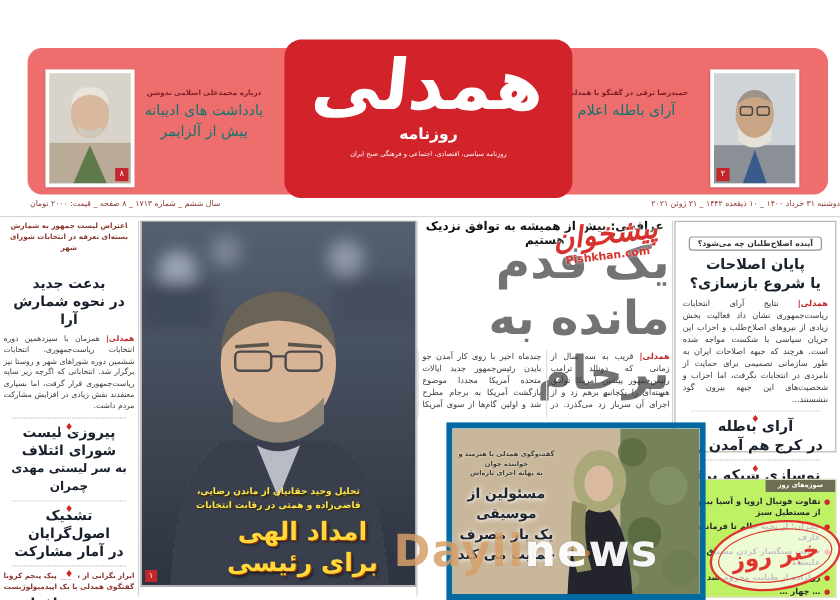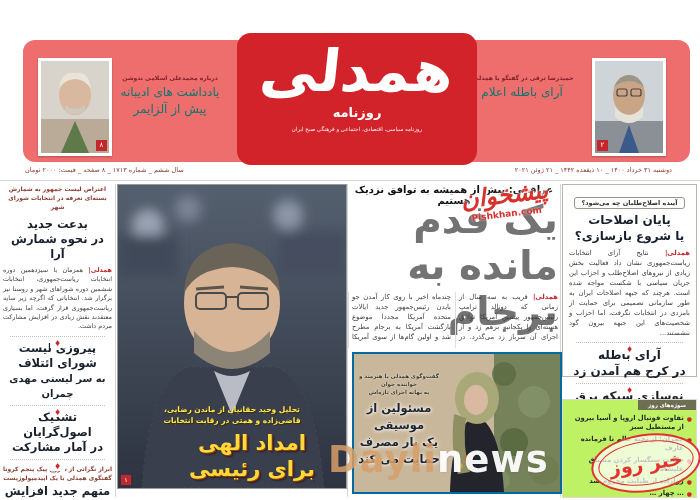--- a/index.html
+++ b/index.html
@@ -49,21 +49,21 @@
   #headline .h1{display:block;font-size:39px;line-height:46px;}
   #headline .h2{display:block;font-size:39px;line-height:46px;}
   #pishkhan{left:446px;top:181px;width:118px;text-align:center;transform:rotate(-7deg);z-index:6;}
   #pishkhan .script{display:block;font-size:24px;font-weight:bold;font-style:italic;color:#d6332e;
         text-shadow:0 0 2px #fff,0 0 4px #fff,1px 1px 0 #fff;}
   #pishkhan .url{display:block;font-size:9px;font-weight:bold;color:#d6332e;
         text-shadow:0 0 2px #fff;}
   #lead-body{left:352px;top:292px;width:206px;height:56px;column-count:2;column-gap:8px;
              column-rule:1px solid #ddd;}
   
-  #music-box{left:352px;top:352px;width:206px;height:138px;overflow:hidden;border:2px solid #0369a1;}
+  #music-box{left:372px;top:352px;width:206px;height:138px;overflow:hidden;border:5px solid #0369a1;}
   #music-text{position:absolute;right:118px;top:18px;width:86px;text-align:center;z-index:2;}
   .music-kicker{display:block;font-size:5.5px;color:#3b3b2d;font-weight:bold;line-height:8px;
         text-shadow:0 0 2px #fff;}
   .music-title{display:block;font-size:11.5px;font-weight:bold;color:#1c2430;line-height:17px;
         text-shadow:0 0 3px #fff,0 0 5px #fff;}
   
   #main-photo{left:117px;top:184px;width:228px;height:303px;overflow:hidden;border:1px solid #9a9a9a;}
   #photo-cap{position:absolute;left:0;bottom:62px;width:100%;text-align:center;z-index:2;}
   .cap-line{display:block;font-size:7.5px;font-weight:bold;color:#ffe74a;line-height:11px;
         text-shadow:1px 1px 1px #3a2b00;}
@@ -130,21 +130,21 @@
       <ellipse cx="34" cy="34" rx="16" ry="20" fill="#caa585"></ellipse>
       <path d="M20 46 Q34 62 48 46 L48 56 Q34 68 20 56 Z" fill="#e5e2da"></path>
       <path d="M19 26 Q24 14 34 14 Q44 14 49 26 Q42 20 34 20 Q26 20 19 26 Z" fill="#9b9588"></path>
       <rect x="22" y="28" width="10" height="7" rx="2" fill="none" stroke="#444" stroke-width="1.2"></rect>
       <rect x="36" y="28" width="10" height="7" rx="2" fill="none" stroke="#444" stroke-width="1.2"></rect>
     </svg>
     <span class="hbadge" style="left:2px;">۲</span>
   </div>
 
   <div class="abs dateline" style="left:25px;">سال ششم _ شماره ۱۷۱۳ _ ۸ صفحه _ قیمت: ۲۰۰۰ تومان</div>
-  <div class="abs dateline" style="right:28px;">دوشنبه ۳۱ خرداد ۱۴۰۰ _ ۱۰ ذیقعده ۱۴۴۲ _ ۲۱ ژوئن ۲۰۲۱</div>
+  <div class="abs dateline" style="right:0;">دوشنبه ۳۱ خرداد ۱۴۰۰ _ ۱۰ ذیقعده ۱۴۴۲ _ ۲۱ ژوئن ۲۰۲۱</div>
   <div id="rule-top" class="abs"></div>
 
   <div class="abs vsep" style="left:115px;"></div>
   <div class="abs vsep" style="left:347px;"></div>
   <div class="abs vsep" style="left:560px;"></div>
 
   <div id="right-box" class="abs">
     <div class="inner">
       <div style="text-align:center;margin-top:1px;">
         <span class="kicker-box">آینده اصلاح‌طلبان چه می‌شود؟</span>
@@ -277,21 +277,21 @@
       <span class="ptitle">برای رئیسی</span>
     </div>
     <span class="page-badge">۱</span>
   </div>
 
   <div id="left-col" class="abs">
     <div style="text-align:center;">
       <span class="kicker-sm">اعتراض لیست جمهور به شمارش</span>
       <span class="kicker-sm">بسته‌ای تعرفه در انتخابات شورای شهر</span>
     </div>
-    <div style="margin-top:6px;">
+    <div style="margin-top:18px;">
       <span class="title-dark">بدعت جدید</span>
       <span class="title-dark">در نحوه شمارش آرا</span>
     </div>
     <p class="body-txt" style="margin:4px 1px 2px 1px;"><span class="lead-in">همدلی|</span> <span>همزمان با سیزدهمین دوره انتخابات ریاست‌جمهوری، انتخابات ششمین دوره شوراهای شهر و روستا نیز برگزار شد. انتخاباتی که اگرچه زیر سایه ریاست‌جمهوری قرار گرفت، اما بسیاری معتقدند نقش زیادی در افزایش مشارکت مردم داشت.</span></p>
     <div class="divider"><span class="div-ico">♦</span></div>
     <div>
       <span class="title-dark">پیروزی لیست</span>
       <span class="title-dark">شورای ائتلاف</span>
       <span class="title-dark" style="font-size:10px;">به سر لیستی مهدی چمران</span>
     </div>

